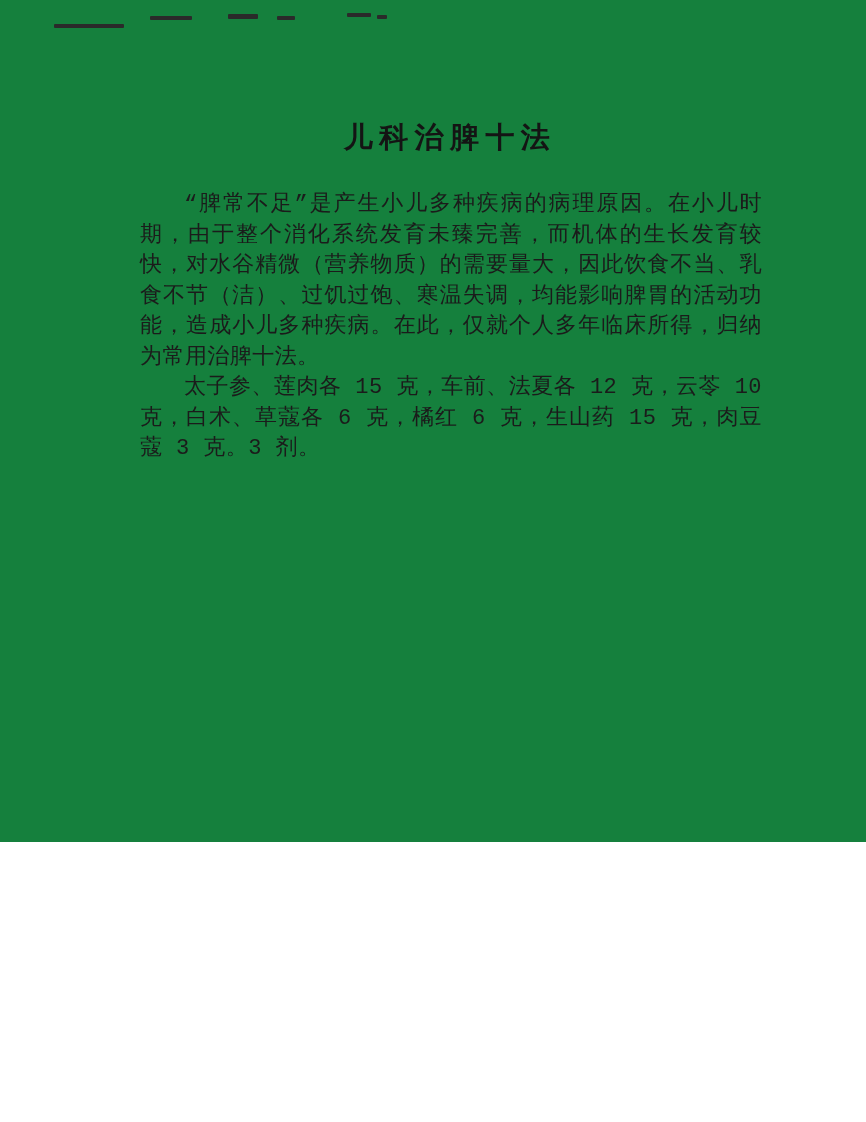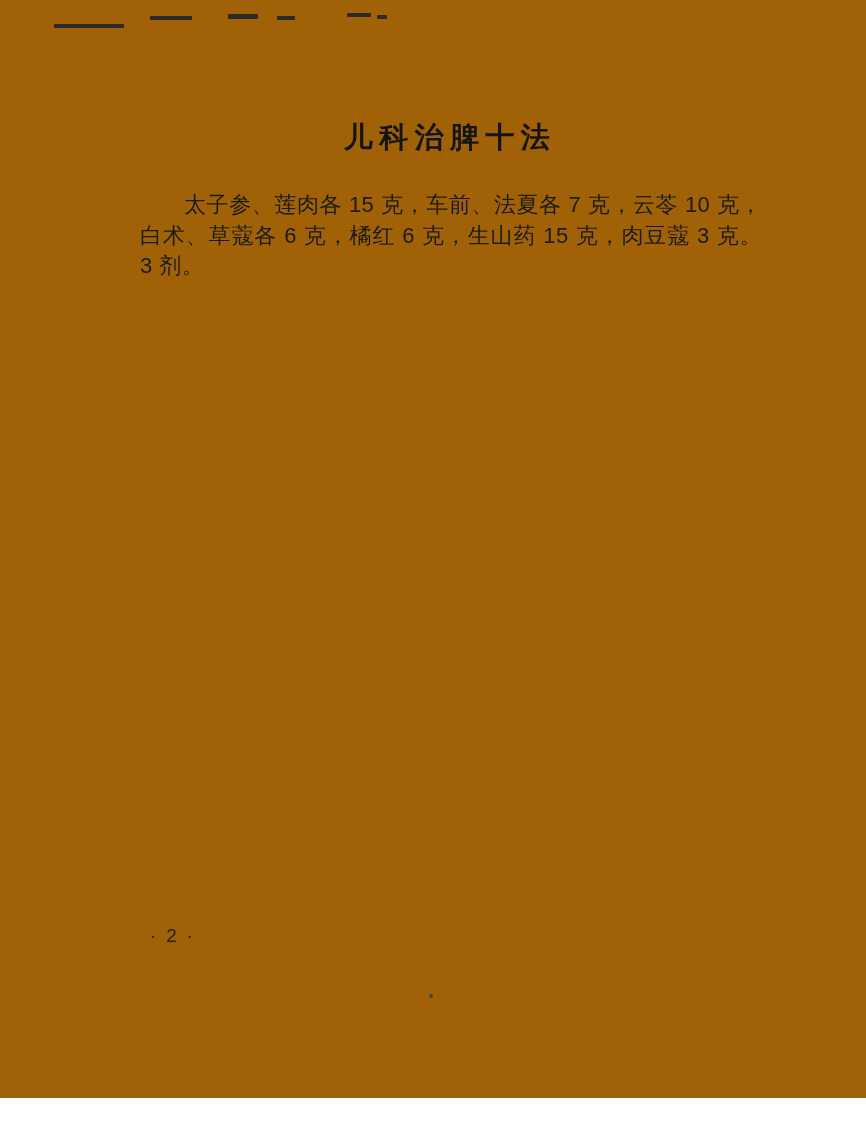--- a/index.html
+++ b/index.html
@@ -3,24 +3,24 @@
 <meta charset="utf-8">
 <style>
   html, body {
     margin: 0;
     padding: 0;
     background: #ffffff;
   }
   .page {
     position: relative;
     width: 866px;
-    height: 1098px;
-    background: #a16207;
+    height: 842px;
+    background: #15803d;
     overflow: hidden;
-    font-family: Liberation Sans, sans-serif;
+    font-family: Liberation Mono, monospace;
     color: #1b1b1b;
   }
   
   .artifact {
     position: absolute;
     background: #2a2a2a;
     border-radius: 1px;
   }
   .a1 { left: 54px;  top: 24px; width: 70px; height: 4px; }
   .a2 { left: 150px; top: 16px; width: 42px; height: 4px; }
@@ -80,18 +80,19 @@
   <div class="artifact a2"></div>
   <div class="artifact a3"></div>
   <div class="artifact a4"></div>
   <div class="artifact a5"></div>
   <div class="artifact a6"></div>
   <div class="dot-artifact"></div>
 
   <h1 class="title">儿科治脾十法</h1>
 
   <div class="body-text">
-    <p>太子参、莲肉各 15 克，车前、法夏各 7 克，云苓 10 克，白术、草蔻各 6 克，橘红 6 克，生山药 15 克，肉豆蔻 3 克。3 剂。</p>
+    <p>“脾常不足”是产生小儿多种疾病的病理原因。在小儿时期，由于整个消化系统发育未臻完善，而机体的生长发育较快，对水谷精微（营养物质）的需要量大，因此饮食不当、乳食不节（洁）、过饥过饱、寒温失调，均能影响脾胃的活动功能，造成小儿多种疾病。在此，仅就个人多年临床所得，归纳为常用治脾十法。</p>
+    <p>太子参、莲肉各 15 克，车前、法夏各 12 克，云苓 10 克，白术、草蔻各 6 克，橘红 6 克，生山药 15 克，肉豆蔻 3 克。3 剂。</p>
   </div>
 
   <div class="page-number">· 2 ·</div>
 
 </div>
 
 </body></html>

